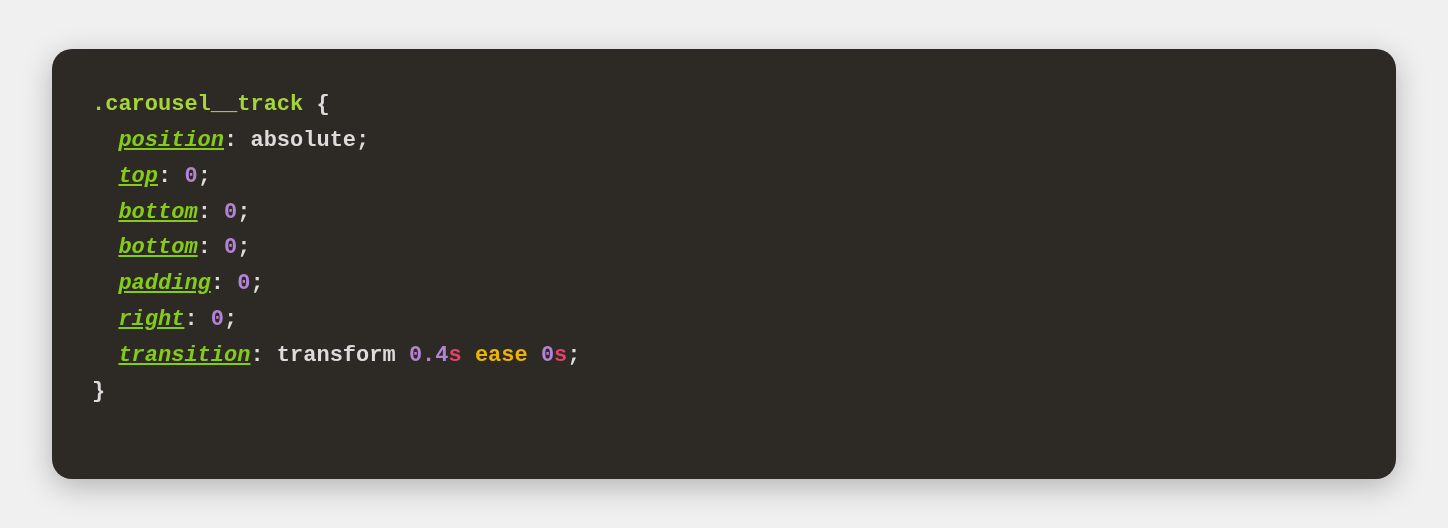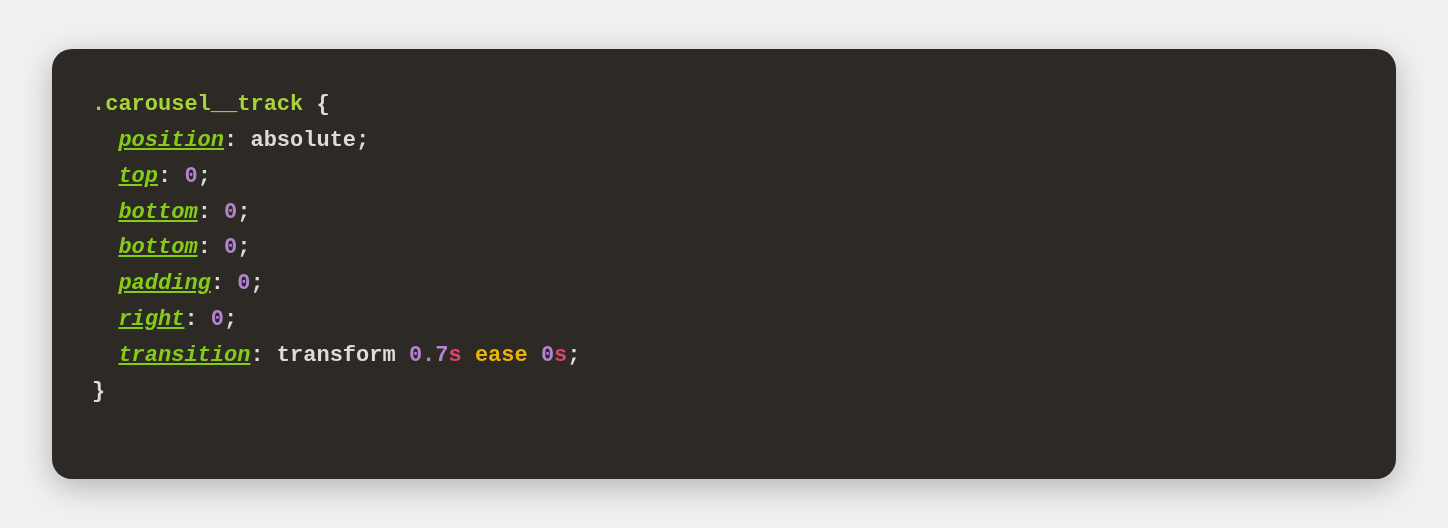--- a/index.html
+++ b/index.html
@@ -44,15 +44,15 @@
 <body>
 
 <div class="code-block">
   <div class="line"><span class="selector">.carousel__track</span><span class="brace"> {</span></div>
   <div class="line"><span>  </span><span class="property">position</span><span class="punct">: </span><span class="value">absolute</span><span class="punct">;</span></div>
   <div class="line"><span>  </span><span class="property">top</span><span class="punct">: </span><span class="number">0</span><span class="punct">;</span></div>
   <div class="line"><span>  </span><span class="property">bottom</span><span class="punct">: </span><span class="number">0</span><span class="punct">;</span></div>
   <div class="line"><span>  </span><span class="property">bottom</span><span class="punct">: </span><span class="number">0</span><span class="punct">;</span></div>
   <div class="line"><span>  </span><span class="property">padding</span><span class="punct">: </span><span class="number">0</span><span class="punct">;</span></div>
   <div class="line"><span>  </span><span class="property">right</span><span class="punct">: </span><span class="number">0</span><span class="punct">;</span></div>
-  <div class="line"><span>  </span><span class="property">transition</span><span class="punct">: </span><span class="value">transform </span><span class="number">0.7</span><span class="unit">s</span><span> </span><span class="ease">ease</span><span> </span><span class="number">0</span><span class="unit">s</span><span class="punct">;</span></div>
+  <div class="line"><span>  </span><span class="property">transition</span><span class="punct">: </span><span class="value">transform </span><span class="number">0.4</span><span class="unit">s</span><span> </span><span class="ease">ease</span><span> </span><span class="number">0</span><span class="unit">s</span><span class="punct">;</span></div>
   <div class="line"><span class="brace">}</span></div>
 </div>
 
 </body></html>

